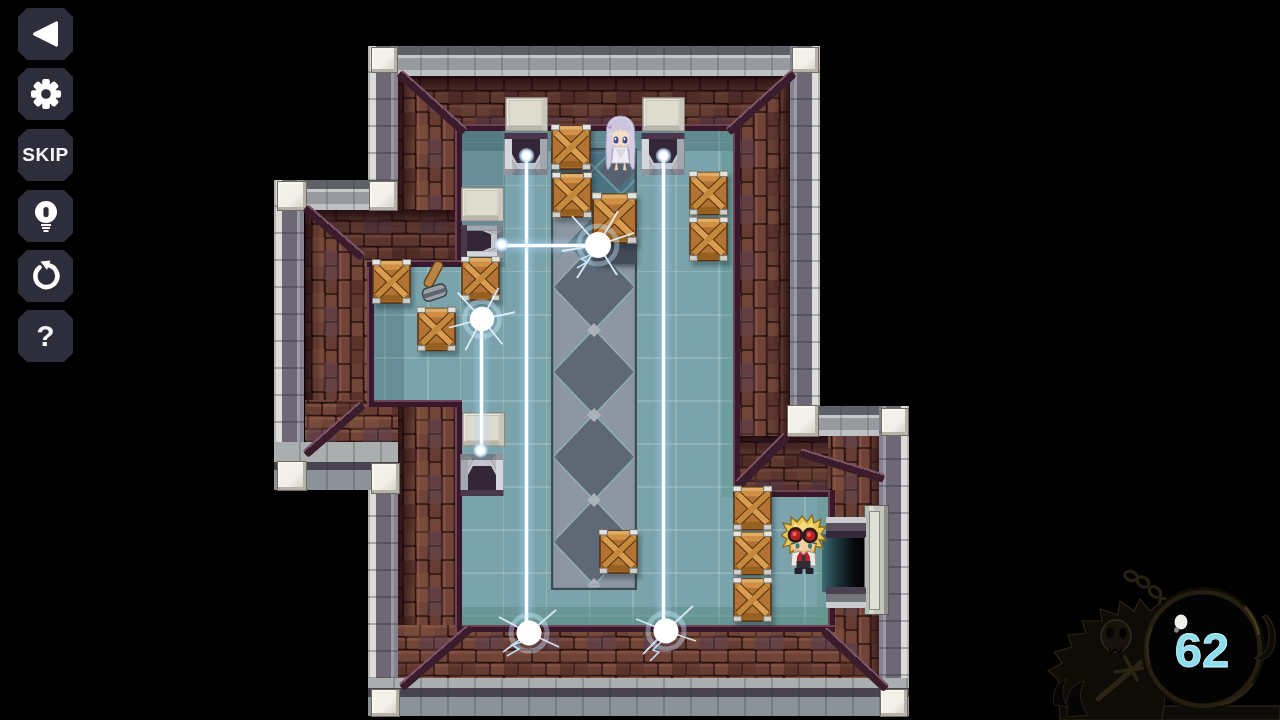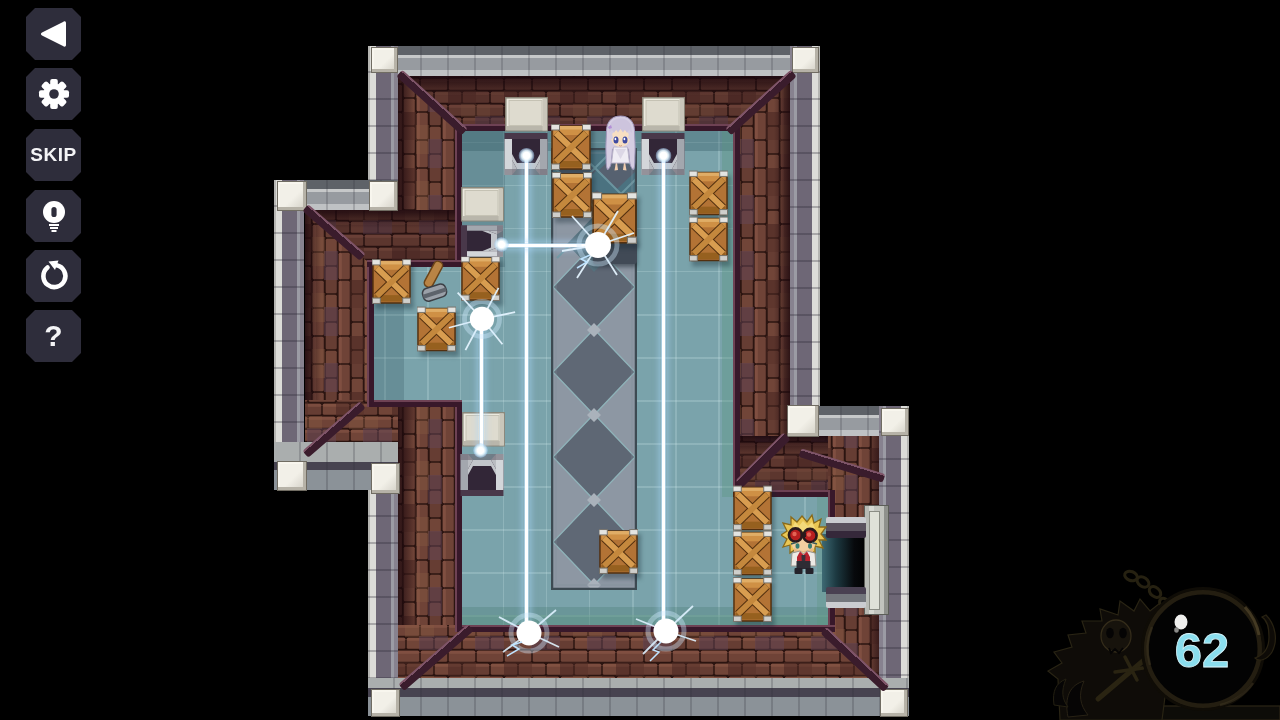--- a/index.html
+++ b/index.html
@@ -30,21 +30,21 @@
   repeating-linear-gradient(90deg, rgba(215,240,242,0.22) 0 1.5px, rgba(0,0,0,0) 1.5px 43px),
   repeating-linear-gradient(180deg, rgba(215,240,242,0.22) 0 1.5px, rgba(0,0,0,0) 1.5px 43px);
  background-position:460px 142px,460px 142px;
  clip-path:polygon(462px 131px,733px 131px,733px 497px,828px 497px,828px 625px,462px 625px,462px 400px,374px 400px,374px 267px,462px 267px);}
 .fshadow{background:rgba(55,90,100,0.28);}
 
 .beamV{width:7px;background:linear-gradient(90deg,rgba(180,220,255,0) 0px,rgba(195,228,255,0.6) 1.5px,#ffffff 2.5px,#ffffff 4.5px,rgba(195,228,255,0.6) 5.5px,rgba(180,220,255,0) 7px);box-shadow:0 0 6px 1px rgba(170,215,255,0.55);}
 .beamH{height:7px;background:linear-gradient(180deg,rgba(180,220,255,0) 0px,rgba(195,228,255,0.6) 1.5px,#ffffff 2.5px,#ffffff 4.5px,rgba(195,228,255,0.6) 5.5px,rgba(180,220,255,0) 7px);box-shadow:0 0 6px 1px rgba(170,215,255,0.55);}
 .sparkCore{border-radius:50%;background:radial-gradient(circle,#ffffff 0 30%,rgba(225,245,255,0.9) 45%,rgba(170,215,255,0.45) 65%,rgba(140,190,255,0) 72%);}
 
-.sbtn{position:absolute;left:26px;width:55px;height:52px;background:#2e2d3b;
+.sbtn{position:absolute;left:18px;width:55px;height:52px;background:#2e2d3b;
  clip-path:polygon(9px 0,46px 0,55px 9px,55px 43px,46px 52px,9px 52px,0 43px,0 9px);border-radius:6px;
  display:flex;align-items:center;justify-content:center;color:#f4f4f6;}
 .cbeam{background:linear-gradient(180deg,#7e5468 0 2px,#3a1c2c 2px 100%);border-radius:3px;}
 .csh{filter:drop-shadow(3px 5px 2px rgba(15,35,45,0.35));}
 </style>
 </head>
 <body>
 <div id="stage">
 
 <svg class="abs" style="left:0;top:0;" width="1280" height="720" viewBox="0 0 1280 720">

